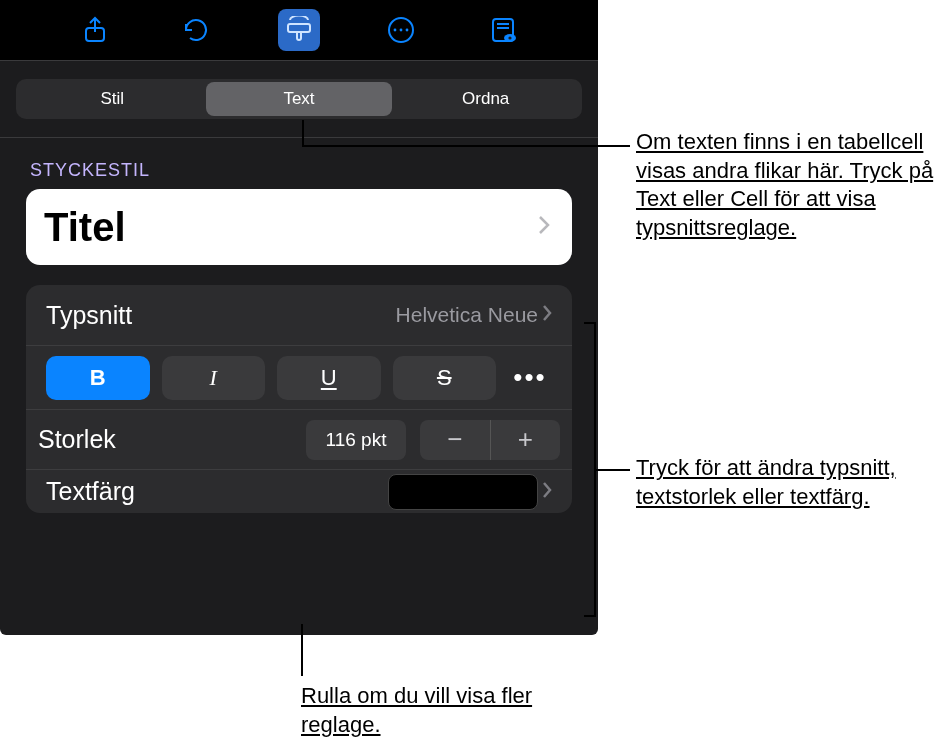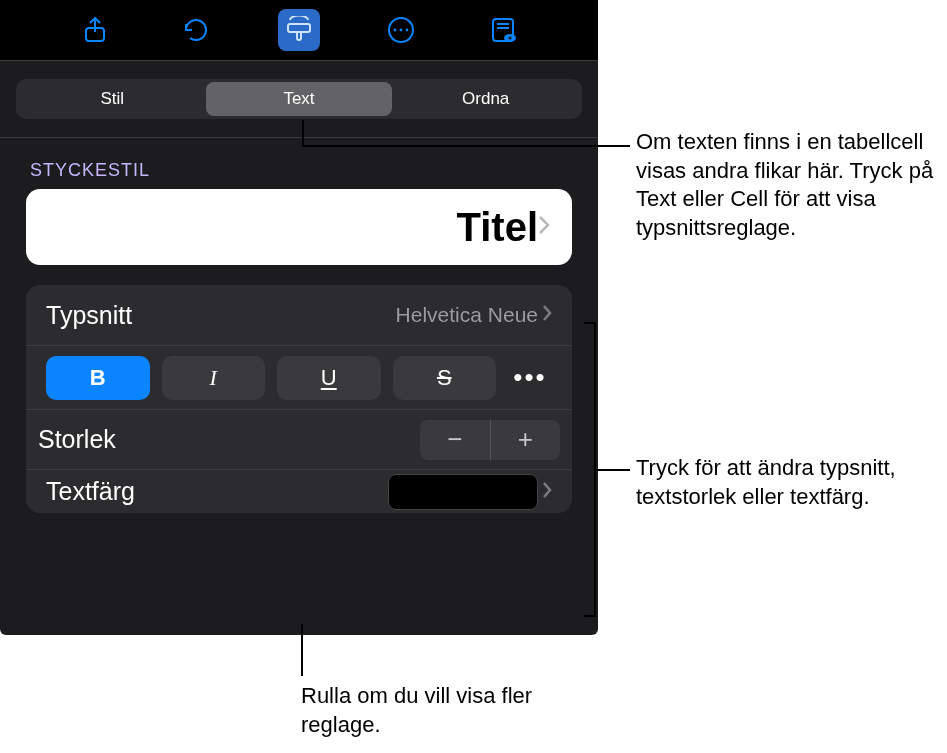--- a/index.html
+++ b/index.html
@@ -79,21 +79,21 @@
   }
 
   
   .style-row {
     margin: 8px 26px 0 26px;
     background: #fff;
     border-radius: 14px;
     height: 76px;
     display: flex;
     align-items: center;
-    justify-content: flex-end;
+    justify-content: space-between;
     padding: 0 22px 0 18px;
   }
   .style-row .title {
     font-size: 40px;
     font-weight: 800;
     color: #000;
   }
   .chev { color: #b8b8bc; }
 
   
@@ -208,20 +208,21 @@
     border: 1px solid #444;
   }
 
   
   .callout {
     position: absolute;
     font-size: 22px;
     line-height: 1.3;
     color: #000;
     max-width: 300px;
+    text-decoration: underline;
   }
   .leader {
     position: absolute;
     background: #000;
   }
   .bar-v { width: 2px; }
   .bar-h { height: 2px; }
 
   .bracket {
     position: absolute;
@@ -329,20 +330,23 @@
       <div class="bius-btn strike">
         <span>S</span>
       </div>
       <div class="more-btn">
         <span>•••</span>
       </div>
     </div>
 
     <div class="size-row">
       <span class="row-label" style="flex:1">Storlek</span>
+      <div class="size-input">
+        <span>116 pkt</span>
+      </div>
       <div class="stepper">
         <div class="stepper-btn">
           <span>−</span>
         </div>
         <div class="stepper-btn">
           <span>+</span>
         </div>
       </div>
     </div>
 

